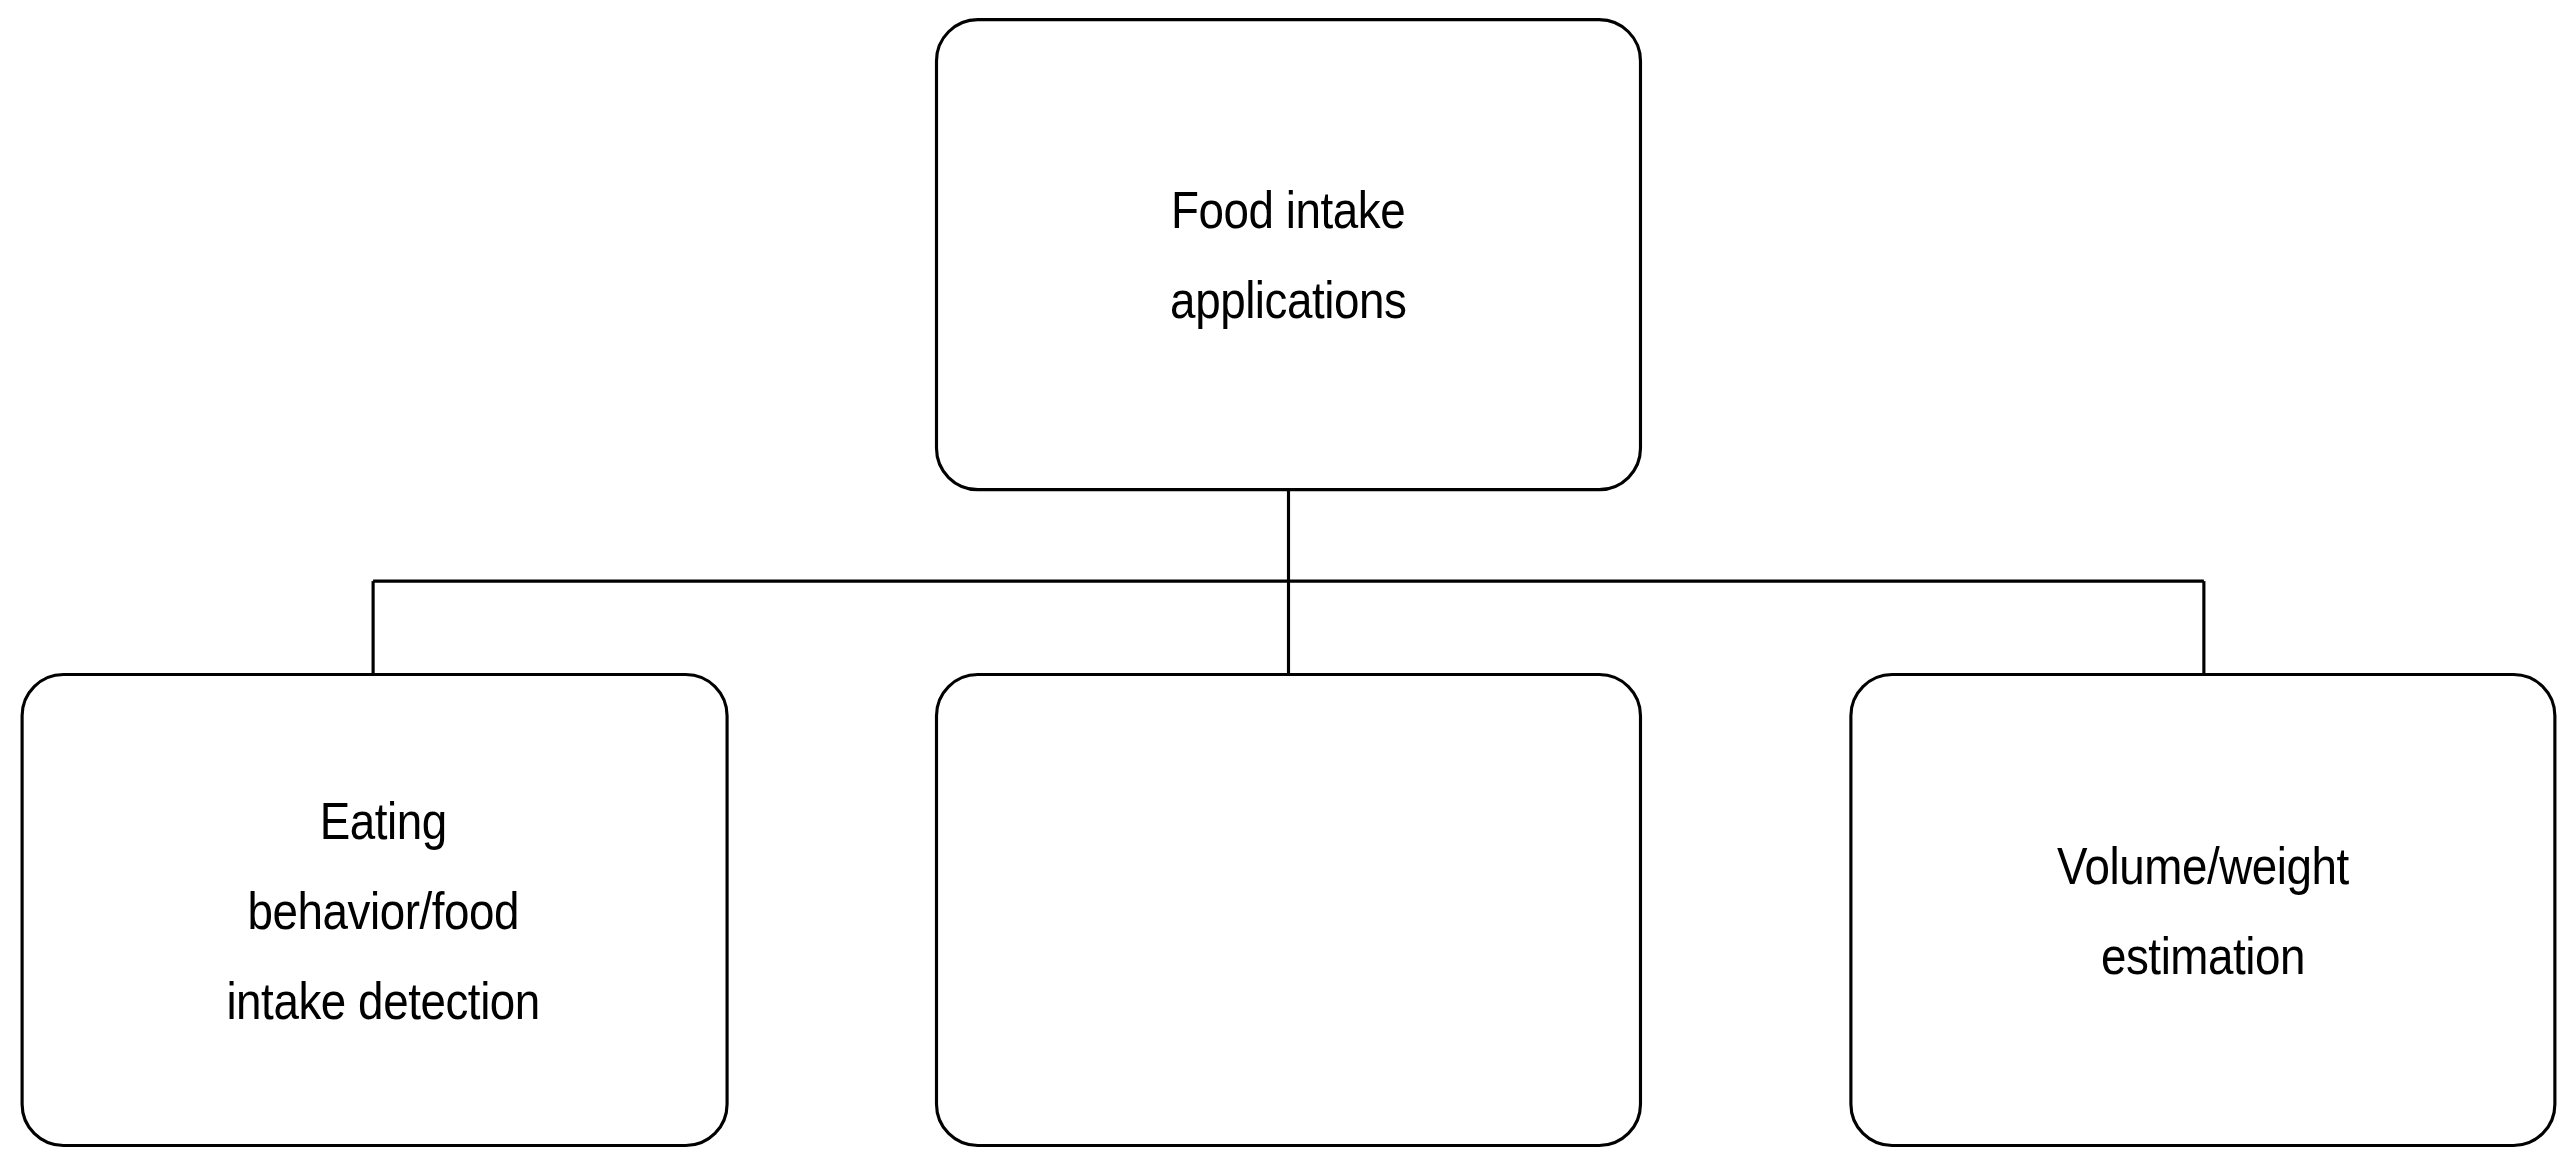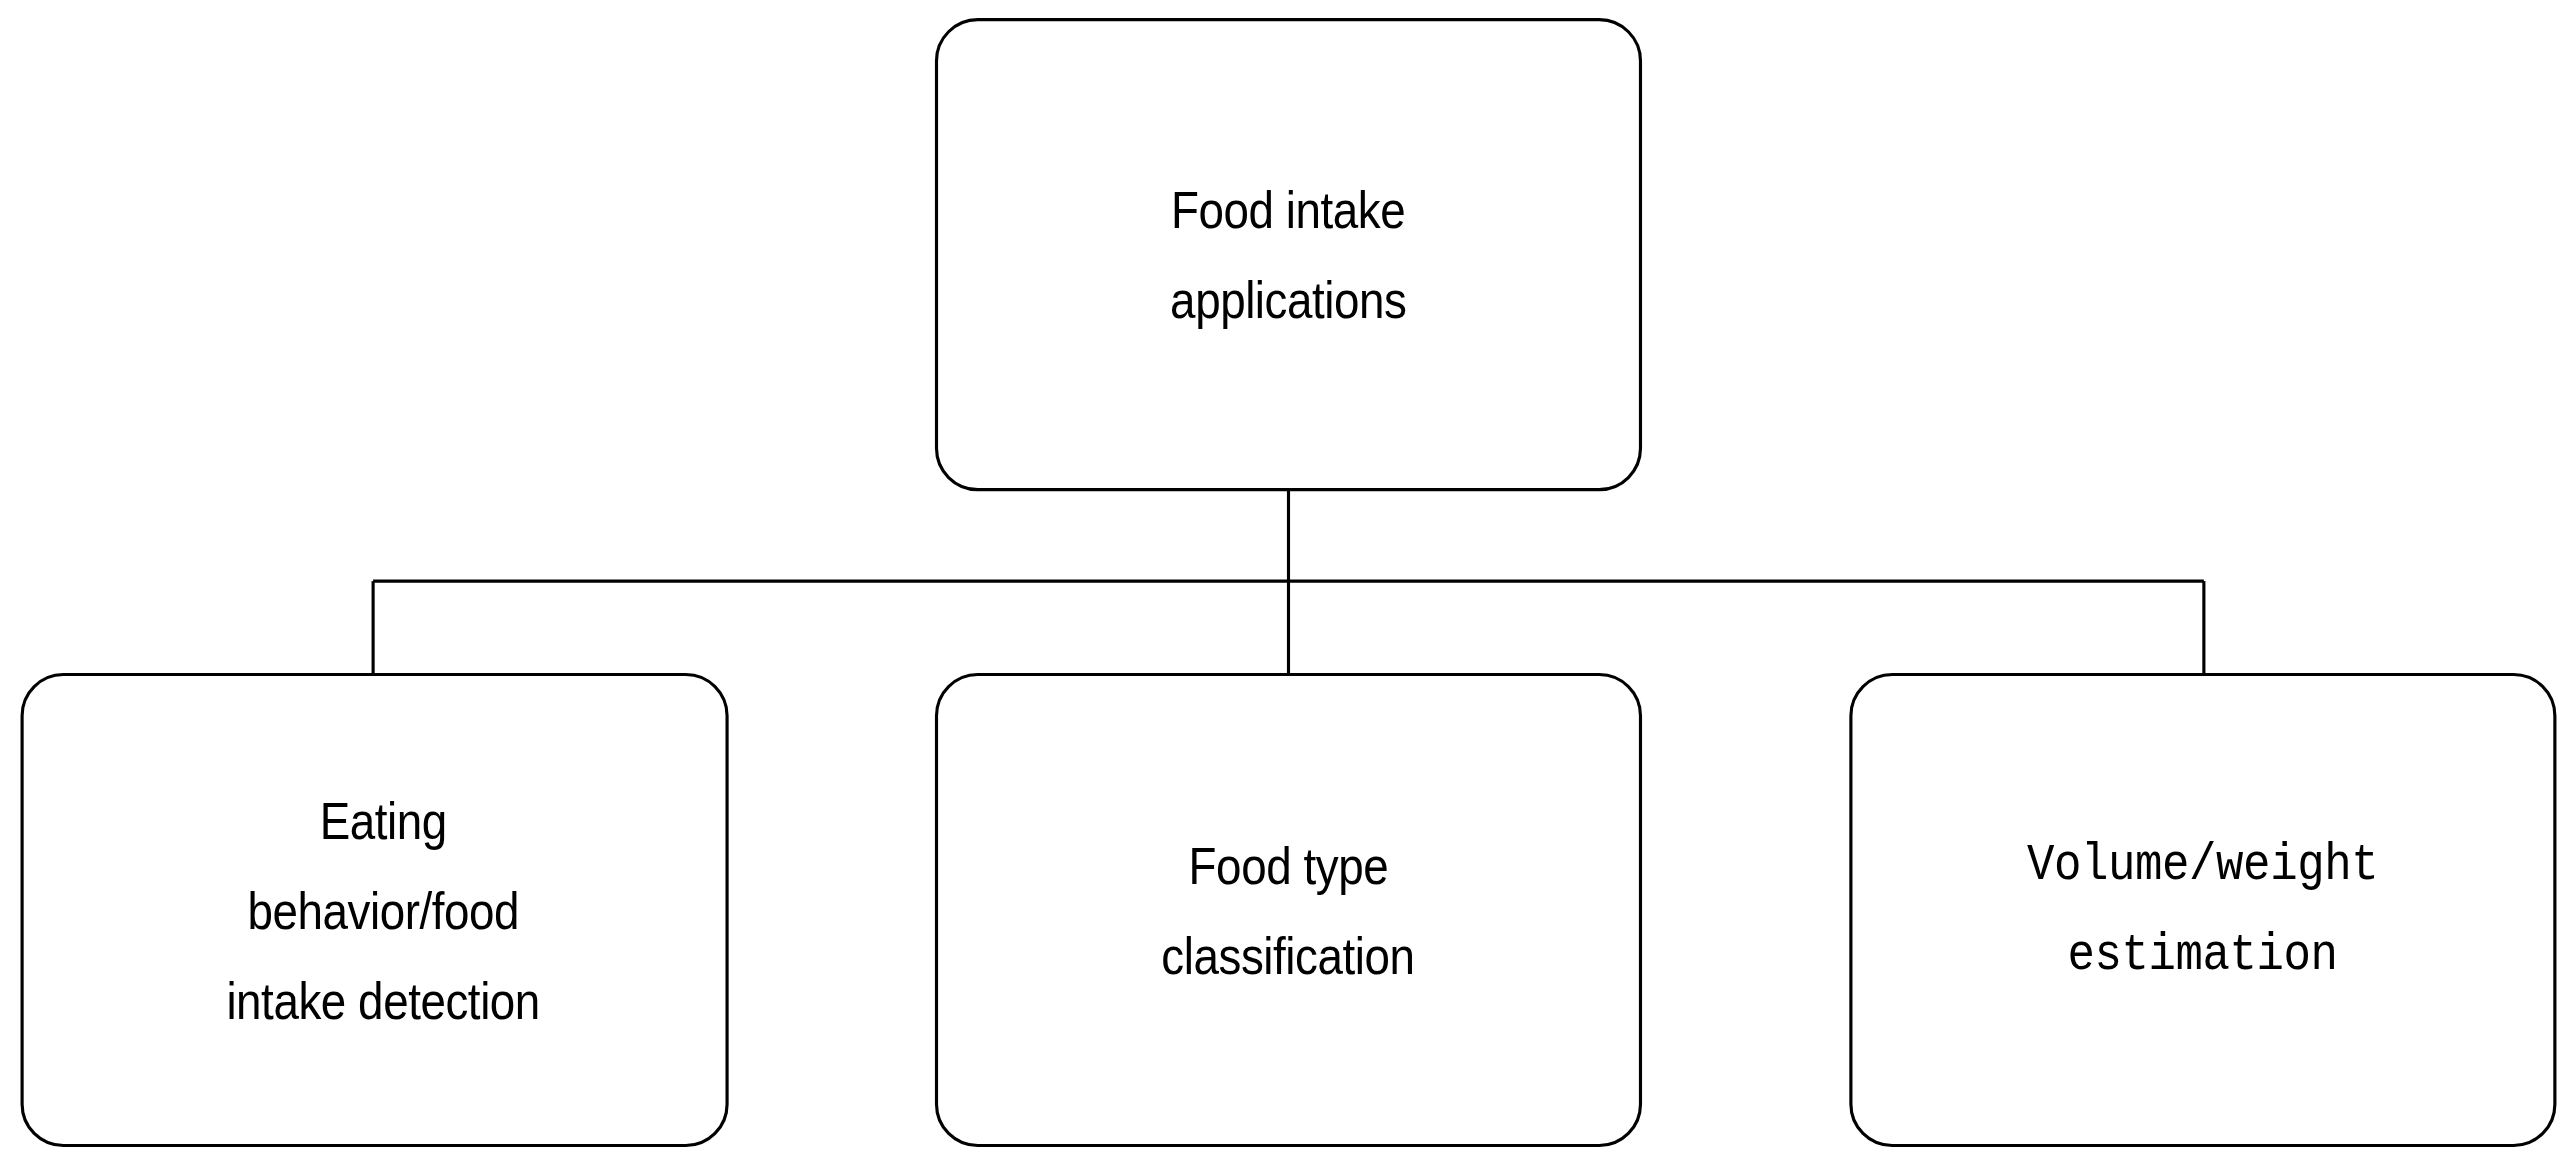--- a/index.html
+++ b/index.html
@@ -52,21 +52,21 @@
   }
   .node-label .tline {
     display: block;
     transform: scaleX(0.88);
     transform-origin: center center;
   }
   
   #label-root      { left: 936px;  top: 19.7px;  width: 704px; height: 470px; }
   #label-eating    { left: 21.6px;   top: 675px; width: 705px; height: 471px; padding-left: 9px; }
   #label-foodtype  { left: 936px;  top: 675px; width: 704px; height: 471px; }
-  #label-volume    { left: 1851px; top: 675px; width: 704px; height: 471px; font-family: Liberation Mono, monospace; }
+  #label-volume    { left: 1851px; top: 675px; width: 704px; height: 471px; }
 </style>
 </head>
 <body>
 
 <div id="stage">
 
   <svg id="diagram-svg" viewBox="0 0 2619 1192" xmlns="http://www.w3.org/2000/svg">
 
     <g>
       <line class="connector-line" x1="1310" y1="498" x2="1310" y2="591"></line>
@@ -89,24 +89,20 @@
     <span class="tline">Food intake</span>
     <span class="tline">applications</span>
   </div>
 
   <div class="node-label" id="label-eating">
     <span class="tline">Eating</span>
     <span class="tline">behavior/food</span>
     <span class="tline">intake detection</span>
   </div>
 
-  <div class="node-label" id="label-foodtype">
-    <span class="tline">Food type</span>
-    <span class="tline">classification</span>
-  </div>
 
   <div class="node-label" id="label-volume">
     <span class="tline">Volume/weight</span>
     <span class="tline">estimation</span>
   </div>
 
 </div>
 
 
 </body></html>

